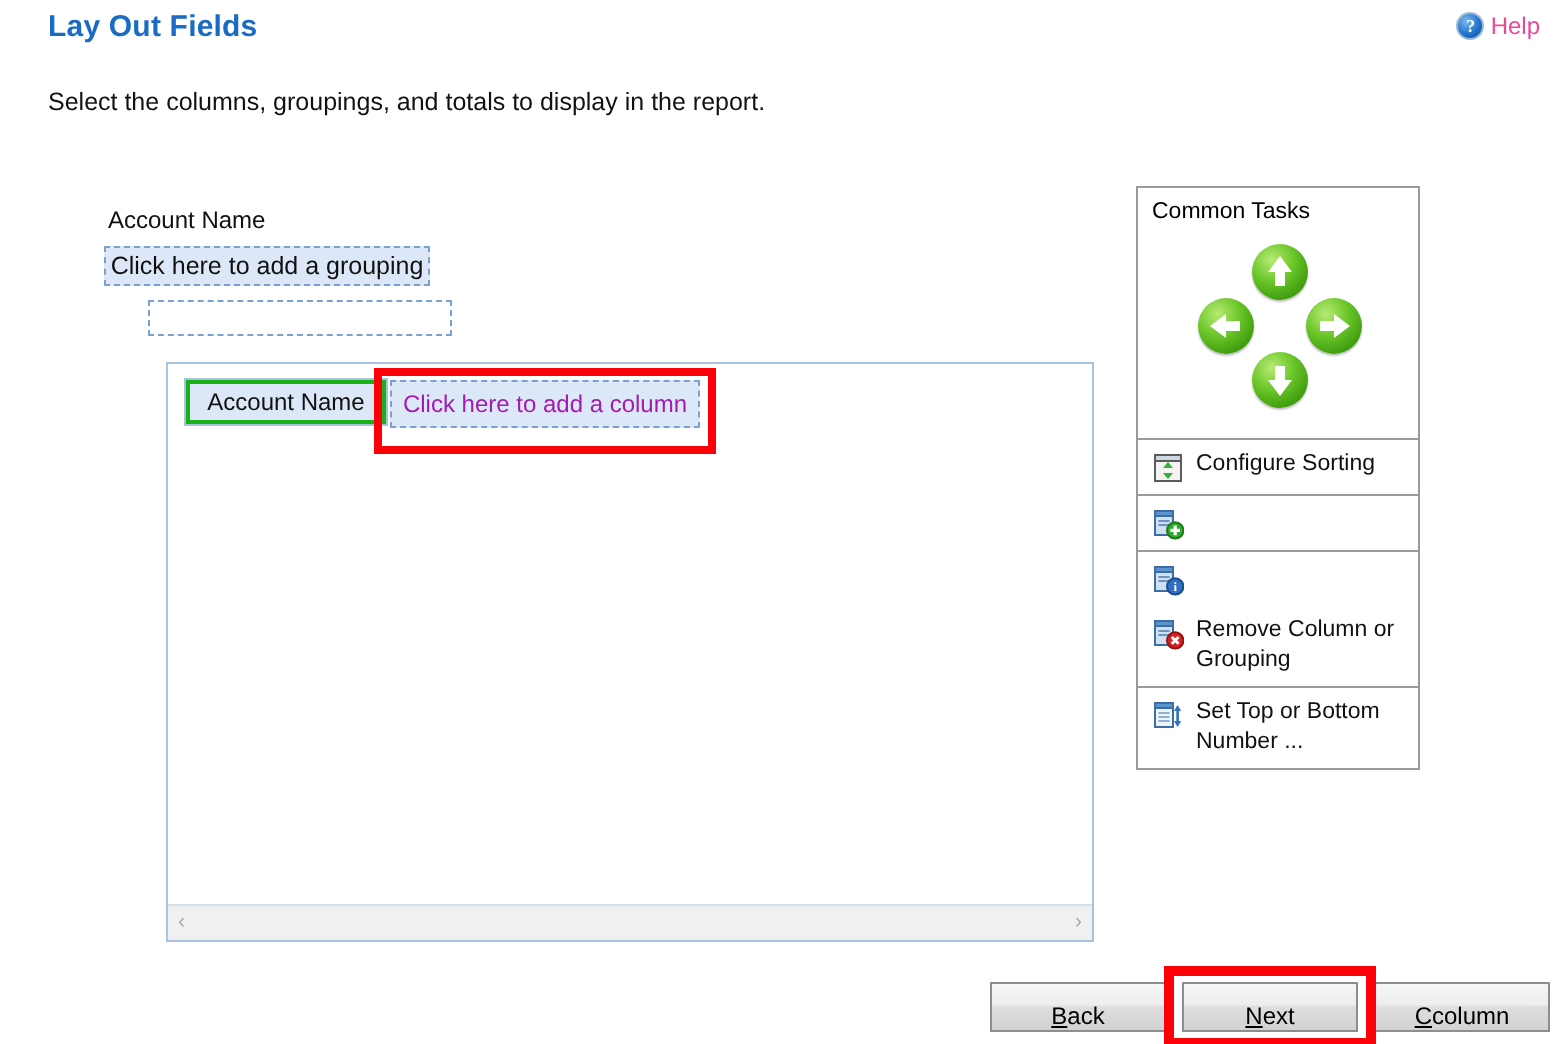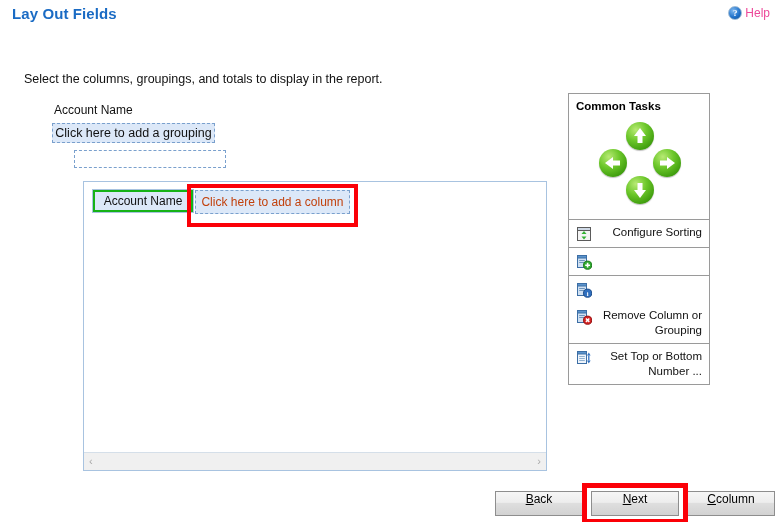--- a/index.html
+++ b/index.html
@@ -13,21 +13,21 @@
     font-family: "Liberation Sans", sans-serif;
     font-size: 12px;
     color: #000000;
     overflow: hidden;
     position: relative;
   }
 
   
   #page-title {
     position: absolute;
-    left: 12px;
+    left: 24px;
     top: 5px;
     font-size: 15px;
     font-weight: bold;
     color: #1a6bc4;
     letter-spacing: 0.1px;
   }
   #help-link {
     position: absolute;
     right: 14px;
     top: 6px;
@@ -51,21 +51,21 @@
     font-size: 9px;
     font-weight: bold;
     line-height: 12px;
     text-align: center;
     font-family: "Liberation Serif", serif;
   }
 
   #subtitle {
     position: absolute;
     left: 24px;
-    top: 72px;
+    top: 44px;
     font-size: 12.5px;
     color: #111;
   }
 
   
   #grouping-zone {
     position: absolute;
     left: 52px;
     top: 103px;
   }
@@ -140,21 +140,21 @@
   #col-add-column {
     width: 155px;
     height: 24px;
     background: #dce8f8;
     border: 1px dashed #7aa0cd;
     box-sizing: border-box;
     display: flex;
     align-items: center;
     justify-content: center;
     font-size: 12px;
-    color: #c2410c;
+    color: #a21caf;
     cursor: pointer;
   }
   #col-add-highlight {
     position: absolute;
     left: -8px;
     top: -6px;
     width: 171px;
     height: 43px;
     border: 4px solid #fb0007;
     box-sizing: border-box;
@@ -190,32 +190,31 @@
     width: 142px;
   }
   .ct-group {
     border: 1px solid #9a9a9a;
     border-bottom-width: 1px;
     background: #ffffff;
     box-sizing: border-box;
   }
   .ct-group + .ct-group {
     border-top: none;
-    text-align: right;
   }
   #ct-header-group {
     height: 127px;
     position: relative;
   }
   #ct-title {
     position: absolute;
     left: 7px;
     top: 6px;
     font-size: 11.5px;
-    font-weight: bold;
+    font-weight: normal;
     color: #000;
   }
   #nav-pad {
     position: absolute;
     left: 0;
     right: 0;
     top: 28px;
     height: 96px;
   }
   .nav-btn {
@@ -264,21 +263,21 @@
   .wiz-btn {
     width: 88px;
     height: 25px;
     background: linear-gradient(to bottom, #f6f6f6 0%, #ededed 45%, #dedede 50%, #d2d2d2 100%);
     border: 1px solid #8e8e8e;
     box-sizing: border-box;
     font-family: "Liberation Sans", sans-serif;
     font-size: 12px;
     color: #000;
     display: flex;
-    align-items: flex-start;
+    align-items: flex-end;
     justify-content: center;
     cursor: pointer;
   }
   .wiz-btn u { text-decoration: underline; }
   #next-btn-wrap { position: relative; }
   #next-highlight {
     position: absolute;
     left: -9px;
     top: -8px;
     width: 106px;

